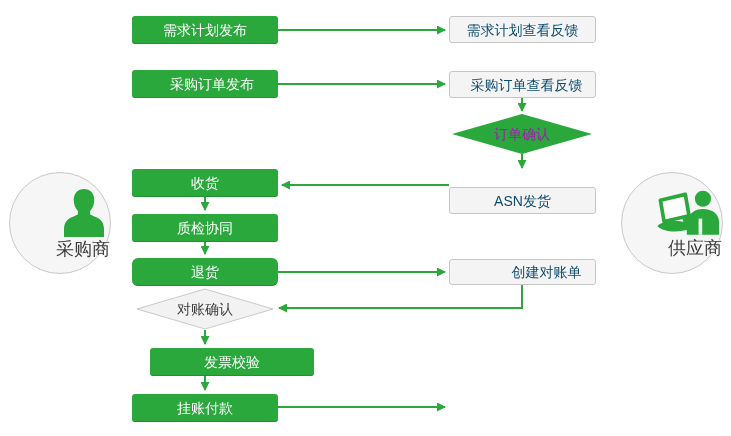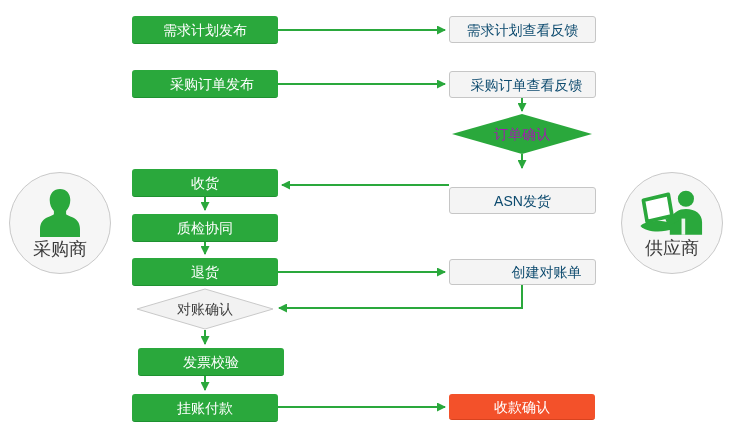--- a/index.html
+++ b/index.html
@@ -29,21 +29,21 @@
     position:absolute;left:0;top:0;width:100%;height:100%;
     display:flex;align-items:center;justify-content:center;
     font-size:14px;line-height:1;white-space:nowrap;
   }
   .diamond.green span{color:#a21caf;}
   .diamond.gray span{color:#3f3f3f;}
   
   .actor{
     position:absolute;width:102px;height:102px;border-radius:50%;
     background:#f6f6f6;border:1px solid #c9c9c9;box-sizing:border-box;
-    display:flex;flex-direction:column;align-items:center;justify-content:center;
+    display:flex;flex-direction:column;align-items:flex-end;justify-content:center;
   }
   .actor .actor-icon{margin-top:2px;}
   .actor .actor-label{
     font-size:18px;color:#3b3b3b;margin-top:2px;line-height:1.2;
   }
   
   .arrows{position:absolute;left:0;top:0;pointer-events:none;}
 </style>
 </head>
 <body>
@@ -74,49 +74,48 @@
   </div>
 
   <div class="node green-box" style="left:132px;top:16px;width:146px;height:28px;">需求计划发布</div>
 
   <div class="node green-box" style="left:132px;top:70px;width:146px;height:28px;padding-left:14px;">采购订单发布</div>
 
   <div class="node green-box" style="left:132px;top:169px;width:146px;height:28px;">收货</div>
 
   <div class="node green-box" style="left:132px;top:214px;width:146px;height:28px;">质检协同</div>
 
-  <div class="node green-box" style="left:132px;top:258px;width:146px;height:28px;">退货</div>
+  <div class="node green-box" style="left:132px;top:258px;width:146px;height:28px;border-radius:6px;">退货</div>
 
   <div class="diamond gray" style="left:135px;top:288px;width:140px;height:42px;">
     <svg width="140" height="42" viewBox="0 0 140 42">
       <polygon points="70,1 138,21 70,41 2,21" fill="#f2f2f2" stroke="#c9c9c9" stroke-width="1"></polygon>
     </svg>
     <span>对账确认</span>
   </div>
 
-  <div class="node green-box" style="left:138px;top:348px;width:146px;height:28px;">发票校验</div>
+  <div class="node green-box" style="left:150px;top:348px;width:164px;height:28px;">发票校验</div>
 
   <div class="node green-box" style="left:132px;top:394px;width:146px;height:28px;">挂账付款</div>
 
   <div class="node light-box" style="left:449px;top:16px;width:147px;height:27px;">需求计划查看反馈</div>
 
   <div class="node light-box" style="left:449px;top:71px;width:147px;height:27px;padding-left:8px;">采购订单查看反馈</div>
 
   <div class="diamond green" style="left:452px;top:114px;width:140px;height:40px;">
     <svg width="140" height="40" viewBox="0 0 140 40">
       <polygon points="70,0 140,20 70,40 0,20" fill="#2aa83c"></polygon>
     </svg>
     <span>订单确认</span>
   </div>
 
   <div class="node light-box" style="left:449px;top:172px;width:147px;height:27px;margin-top:15px;">ASN发货</div>
 
   <div class="node light-box" style="left:449px;top:259px;width:147px;height:26px;padding-left:48px;">创建对账单</div>
 
-  <div class="node red-box" style="left:449px;top:394px;width:146px;height:26px;">收款确认</div>
 
   <svg class="arrows" width="731" height="436" viewBox="0 0 731 436">
     <defs>
       <marker id="ah" markerWidth="9" markerHeight="9" refX="8" refY="4.5" orient="auto" markerUnits="userSpaceOnUse">
         <path d="M0,0 L9,4.5 L0,9 Z" fill="#2aa83c"></path>
       </marker>
     </defs>
     <g stroke="#2aa83c" stroke-width="2" fill="none">
 
       <path d="M278,30 L445,30" marker-end="url(#ah)"></path>

